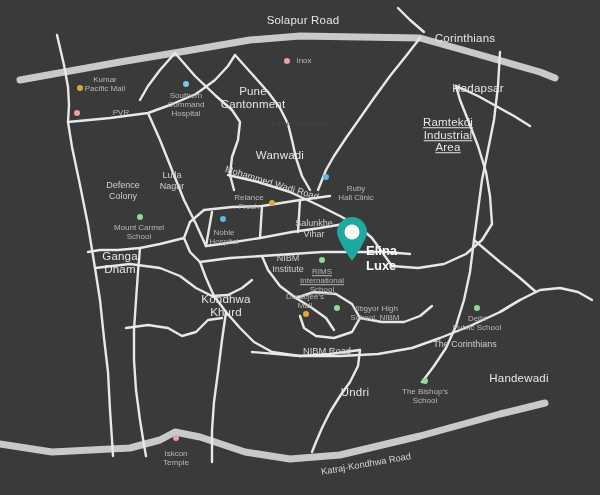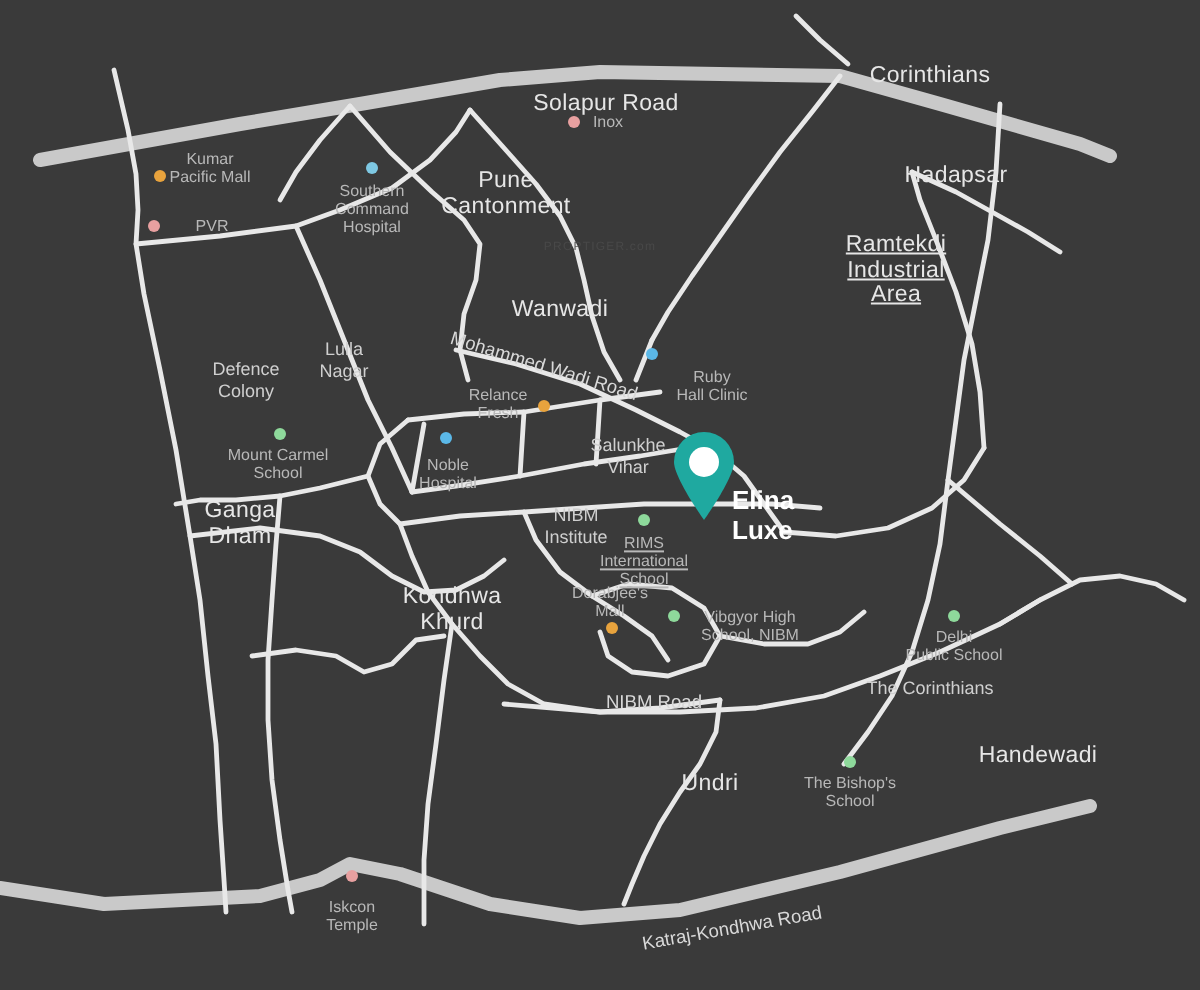--- a/index.html
+++ b/index.html
@@ -137,21 +137,21 @@
         <path d="M 140 248 L 138 272 L 136 300 L 134 330 L 134 360 L 136 390 L 140 420 L 144 445 L 146 456" class="road-minor" stroke="#e8e8e8"></path>
         <path d="M 226 312 L 222 340 L 218 372 L 214 402 L 212 430 L 212 450 L 212 462" class="road-minor" stroke="#e8e8e8"></path>
         <path d="M 126 328 L 148 325 L 168 328 L 182 336 L 196 332 L 208 320 L 222 318" class="road-minor" stroke="#e8e8e8"></path>
         <path d="M 184 238 L 160 244 L 140 248 L 118 250 L 100 250 L 88 252" class="road-minor" stroke="#e8e8e8"></path>
         <path d="M 175 53 L 160 70 L 148 86 L 140 100" class="road-minor" stroke="#e8e8e8"></path>
         <path d="M 235 55 L 252 74 L 268 92 L 280 108 L 288 124 L 292 140 L 296 158 L 302 176 L 310 190" class="road-minor" stroke="#e8e8e8"></path>
       </g>
   </svg>
 
   <div id="labels-layer">
-      <div class="area-label" style="left: 303px; top: 52px; font-size: 11.5px;">Solapur Road</div>
+      <div class="area-label" style="left: 303px; top: 20px; font-size: 11.5px;">Solapur Road</div>
       <div class="area-label" style="left: 465px; top: 38px; font-size: 11.5px;">Corinthians</div>
       <div class="area-label" style="left: 478px; top: 88px; font-size: 11.5px;">Hadapsar</div>
       <div class="area-label" style="left: 253px; top: 97px; font-size: 11.5px;">Pune
 Cantonment</div>
       <div class="area-label" style="left: 448px; top: 135px; font-size: 11.5px; text-decoration: underline;">Ramtekdi
 Industrial
 Area</div>
       <div class="area-label" style="left: 280px; top: 155px; font-size: 11.5px;">Wanwadi</div>
       <div class="area-label" style="left: 120px; top: 262px; font-size: 11.5px;">Ganga
 Dham</div>
@@ -165,21 +165,21 @@
 Nagar</div>
       <div class="poi-label" style="left: 314px; top: 228px; font-size: 9px; color: rgb(207, 207, 207); line-height: 10.5px;">Salunkhe
 Vihar</div>
       <div class="poi-label" style="left: 288px; top: 263px; font-size: 9px; color: rgb(207, 207, 207); line-height: 10.5px;">NIBM
 Institute</div>
       <div class="poi-label" style="left: 465px; top: 344px; font-size: 9px; color: rgb(207, 207, 207); line-height: 10.5px;">The Corinthians</div>
       <div class="poi-dot" style="left: 80px; top: 88px; background: rgb(232, 163, 61);"></div>
       <div class="poi-label" style="left: 105px; top: 84px;">Kumar
 Pacific Mall</div>
       <div class="poi-dot" style="left: 77px; top: 113px; background: rgb(232, 160, 160);"></div>
-      <div class="poi-label" style="left: 96px; top: 113px; padding-left: 20px;">PVR</div>
+      <div class="poi-label" style="left: 111px; top: 113px; padding-left: 20px;">PVR</div>
       <div class="poi-dot" style="left: 186px; top: 84px; background: rgb(126, 200, 227);"></div>
       <div class="poi-label" style="left: 186px; top: 105px;">Southern
 Command
 Hospital</div>
       <div class="poi-dot" style="left: 287px; top: 61px; background: rgb(232, 160, 160);"></div>
       <div class="poi-label" style="left: 304px; top: 61px;">Inox</div>
       <div class="poi-dot" style="left: 326px; top: 177px; background: rgb(91, 184, 232);"></div>
       <div class="poi-label" style="left: 356px; top: 181px; margin-top: 12px;">Ruby
 Hall Clinic</div>
       <div class="poi-dot" style="left: 272px; top: 203px; background: rgb(232, 163, 61);"></div>

